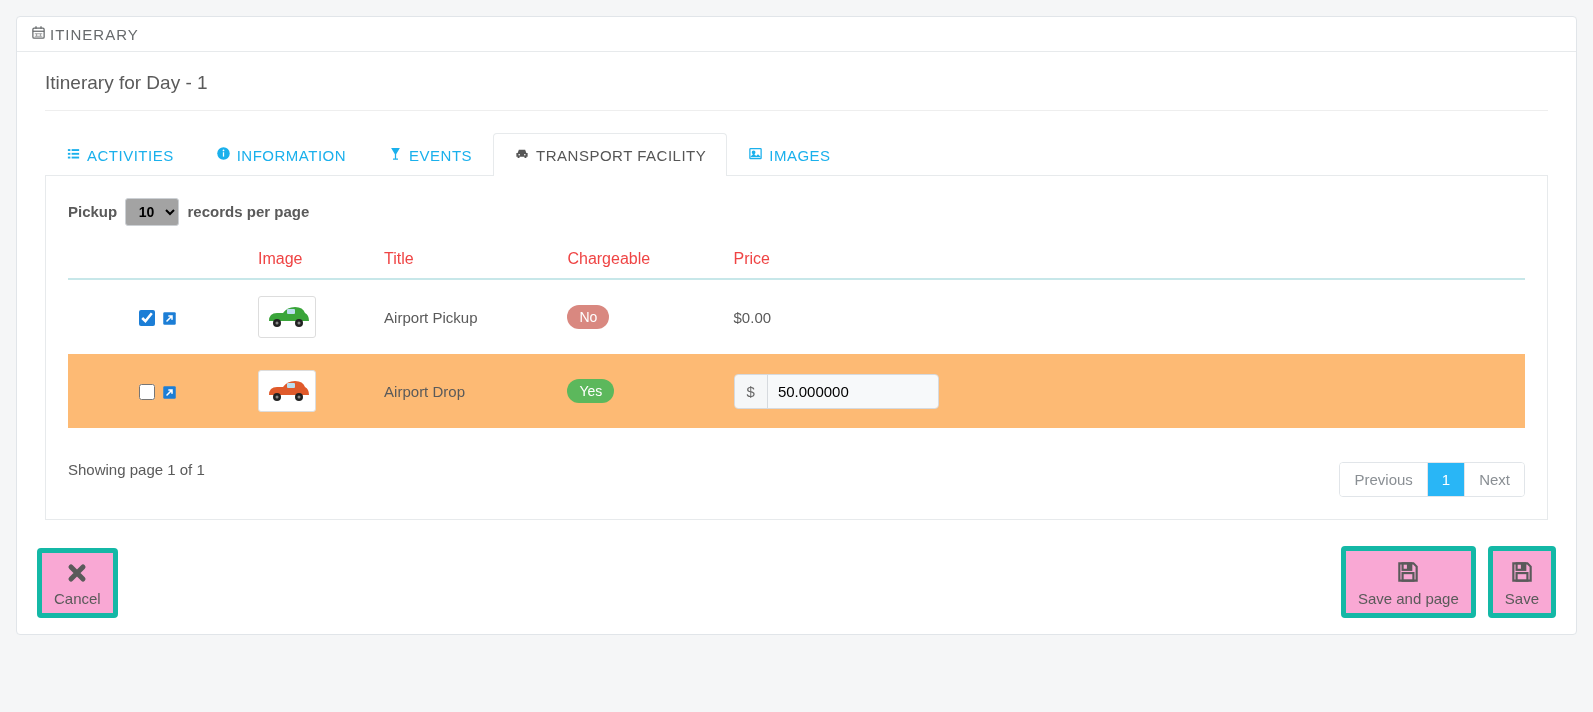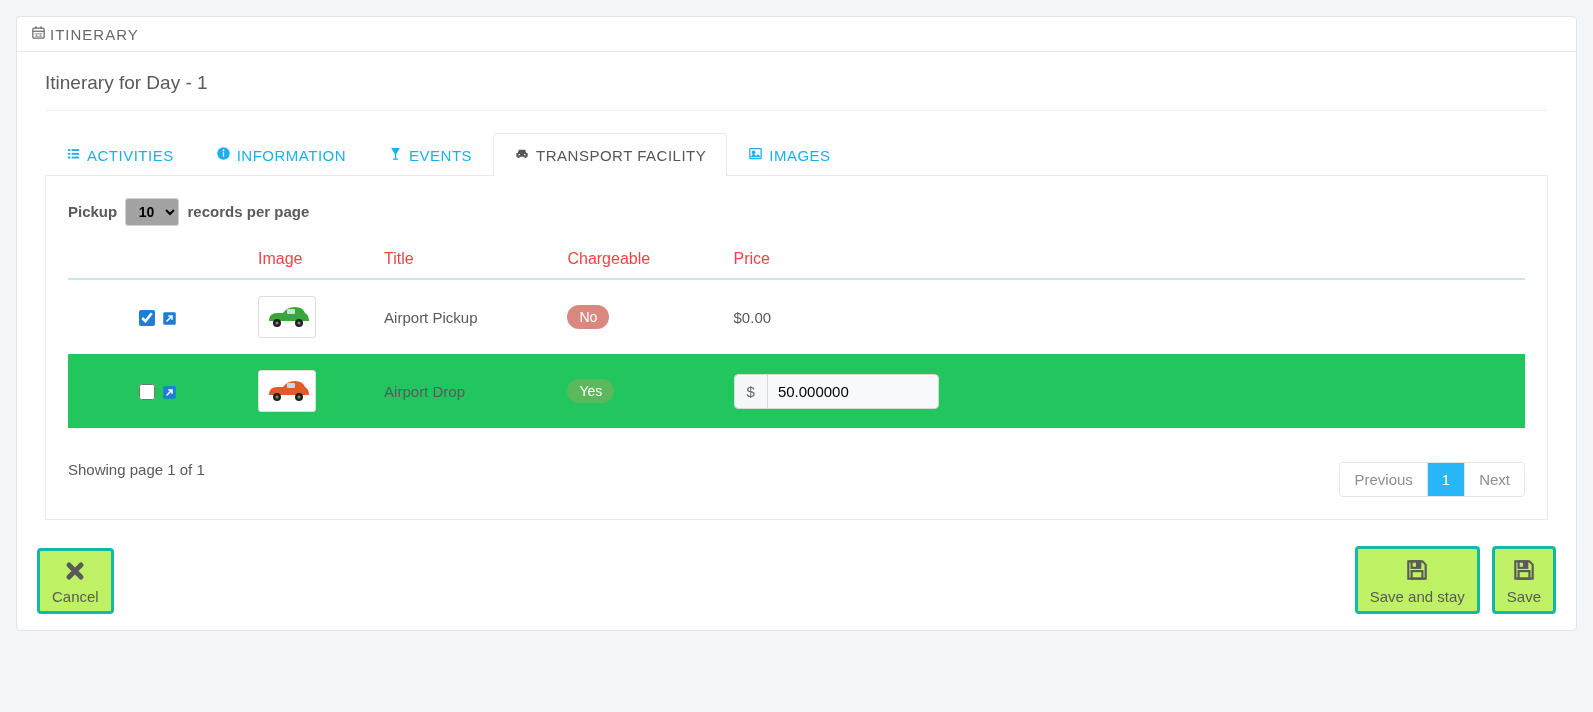--- a/index.html
+++ b/index.html
@@ -116,21 +116,21 @@
       padding: 10px 10px;
       border-bottom: 2px solid #c7e7e9;
       font-size: 16px;
     }
     .data-table td {
       padding: 16px 10px;
       vertical-align: middle;
       color: #5a5a5a;
     }
     .data-table tbody tr.alt {
-      background: #22c55e;
+      background: #fdba74;
     }
     .row-check-cell {
       width: 180px;
       text-align: center;
     }
     .row-check-cell input[type=checkbox] {
       width: 16px;
       height: 16px;
       accent-color: #1c7ed6;
       vertical-align: middle;
@@ -210,22 +210,22 @@
       color: #fff;
     }
     .action-bar {
       padding: 16px 20px;
       display: flex;
       justify-content: space-between;
       align-items: flex-end;
     }
     .action-right { display: flex; gap: 12px; }
     .btn {
-      background: #bef264;
-      border: 3px solid #14b8a6;
+      background: #f9a8d4;
+      border: 5px solid #14b8a6;
       border-radius: 4px;
       padding: 8px 12px 6px 12px;
       cursor: pointer;
       display: flex;
       flex-direction: column;
       align-items: center;
       gap: 2px;
       color: #5a5a5a;
       font-size: 15px;
       min-width: 64px;
@@ -424,21 +424,21 @@
     <div class="action-right">
       <button class="btn">
         <span>
           <svg width="26" height="26" viewBox="0 0 24 24" fill="none" stroke="currentColor" stroke-width="2">
               <path d="M4 4 L17 4 L20 7 L20 20 L4 20 Z"></path>
               <rect x="7" y="4" width="8" height="6"></rect>
               <rect x="7" y="13" width="10" height="7"></rect>
               <rect x="12" y="5" width="2" height="4" fill="currentColor"></rect>
             </svg>
         </span>
-        <span>Save and stay</span>
+        <span>Save and page</span>
       </button>
       <button class="btn">
         <span>
           <svg width="26" height="26" viewBox="0 0 24 24" fill="none" stroke="currentColor" stroke-width="2">
               <path d="M4 4 L17 4 L20 7 L20 20 L4 20 Z"></path>
               <rect x="7" y="4" width="8" height="6"></rect>
               <rect x="7" y="13" width="10" height="7"></rect>
               <rect x="12" y="5" width="2" height="4" fill="currentColor"></rect>
             </svg>
         </span>

